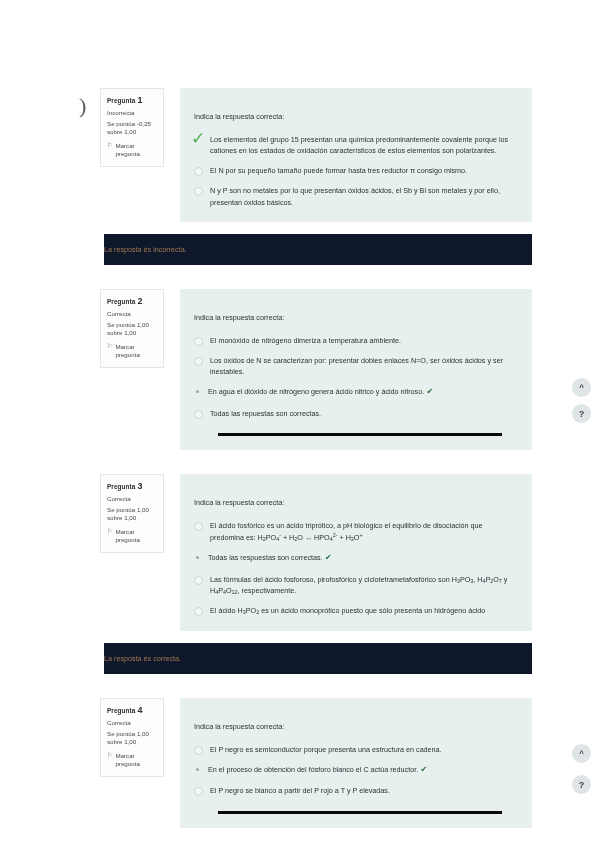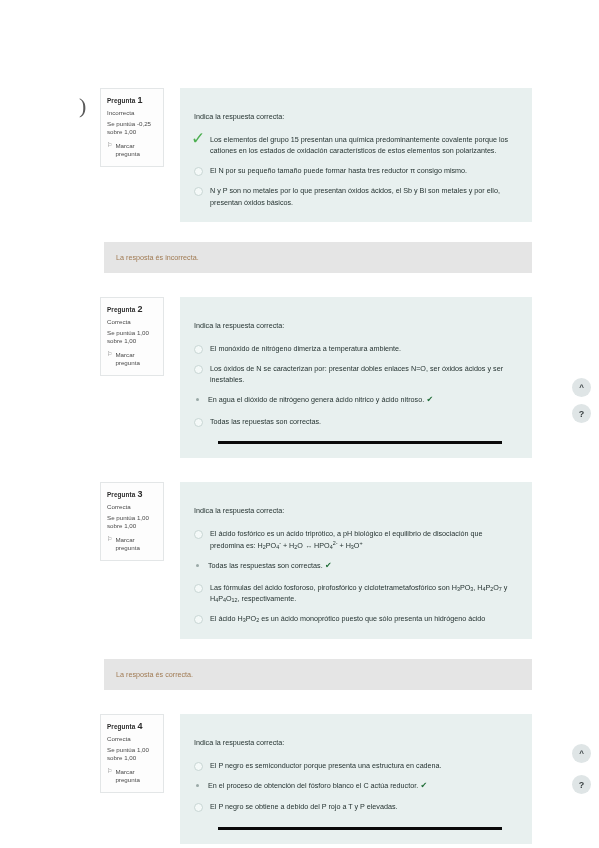--- a/index.html
+++ b/index.html
@@ -82,25 +82,25 @@
   }
   .tick-inline{color:#1d6b35;font-size:8px;}
   .cross-right{
     position:absolute;right:-2px;top:1px;color:#d93025;font-size:8px;font-weight:bold;
   }
 
   .blackbar{height:3px;background:#0a0a0a;margin:14px 14px 0 24px;}
 
   
   .feedback{
-    margin:20px 8px 0 16px;
-    background:#e5e5e5;
+    margin:12px 8px 0 16px;
+    background:#0f172a;
     color:#a07a52;
     font-size:7.2px;
-    padding:11px 12px;
+    padding:11px 0;
     box-sizing:border-box;
   }
 
   
   .fab{
     position:absolute;right:8px;
     width:19px;height:19px;border-radius:50%;
     background:#dfe5e6;color:#3d4446;
     display:flex;align-items:center;justify-content:center;
     font-size:9px;font-weight:bold;
@@ -240,21 +240,21 @@
               <div class="ans">
                 <span class="radio"></span>
                 <span class="atext">El P negro es semiconductor porque presenta una estructura en cadena.</span>
               </div>
               <div class="ans">
                 <span class="radio selected"></span>
                 <span class="atext">En el proceso de obtención del fósforo blanco el C actúa reductor.<span class="tick-inline"> ✔</span></span>
               </div>
               <div class="ans">
                 <span class="radio"></span>
-                <span class="atext">El P negro se obtiene a debido del P rojo a T y P elevadas.</span>
+                <span class="atext">El P negro se blanco a partir del P rojo a T y P elevadas.</span>
               </div>
             </div>
             <div class="blackbar"></div>
           </div>
         </div>
         <div style="height: 16px;"></div>
       </div>
     </div>
 
   <div class="fab up" style="top:378px">^</div>

